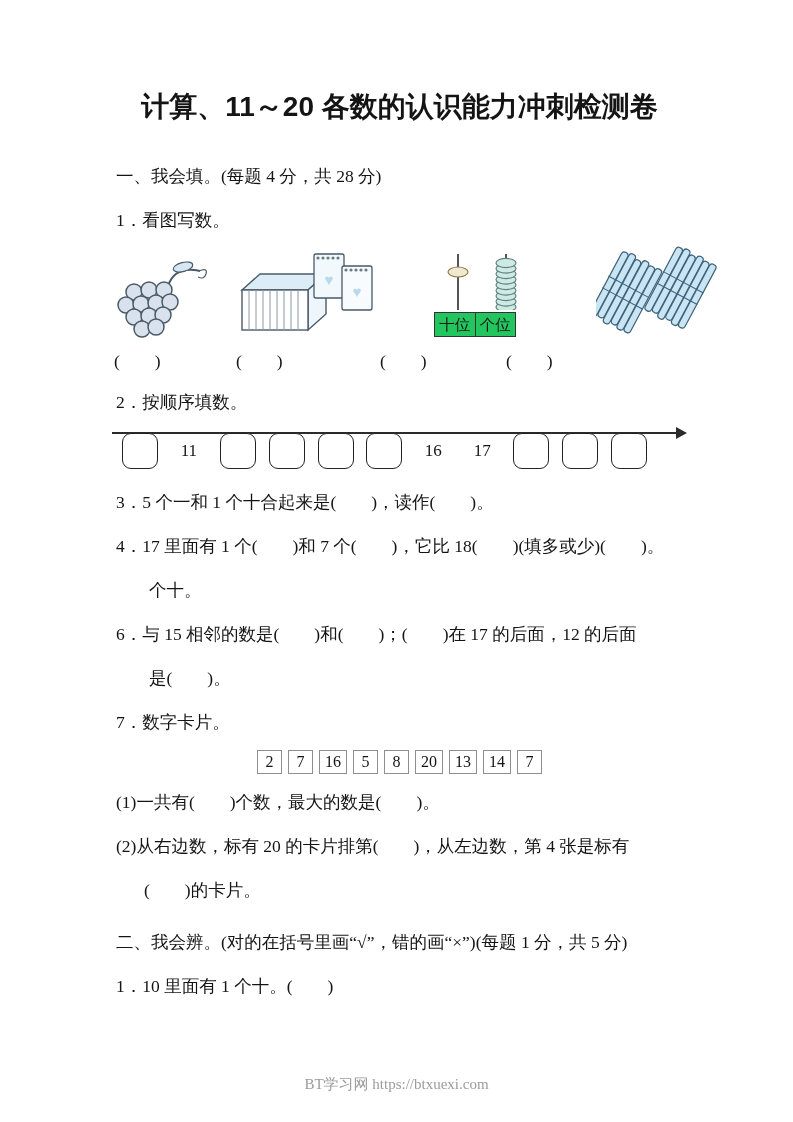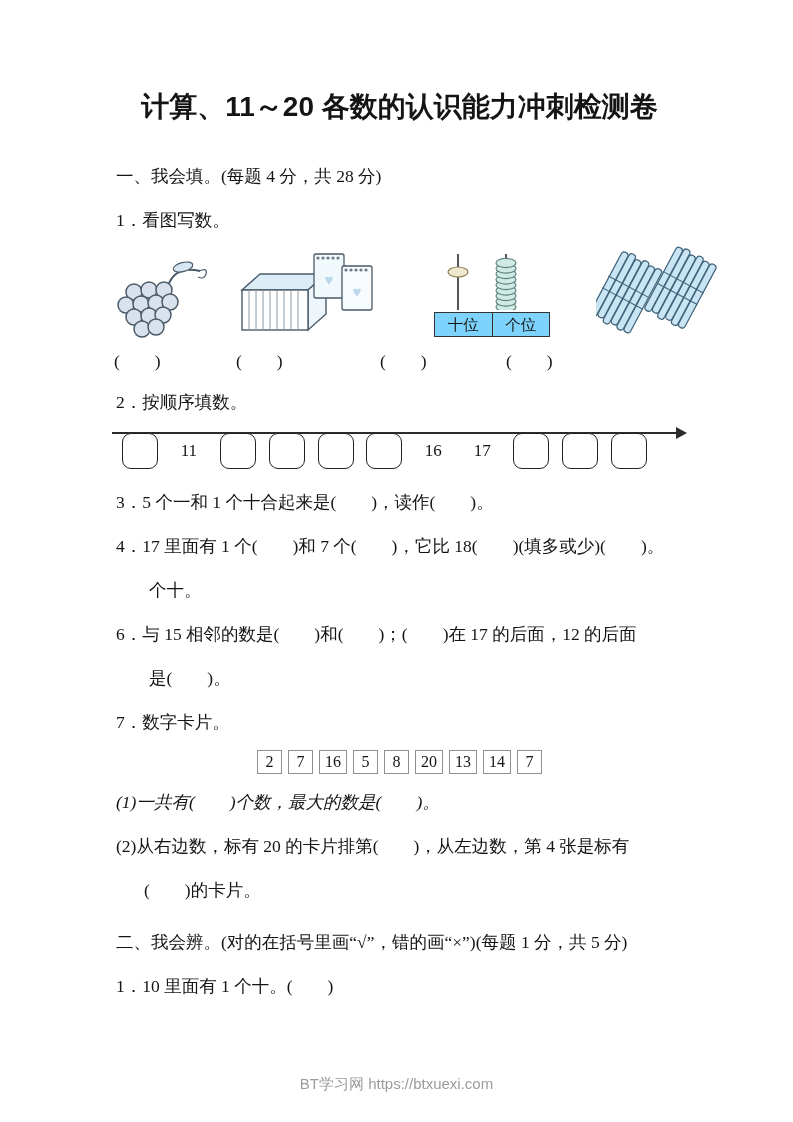--- a/index.html
+++ b/index.html
@@ -25,33 +25,33 @@
     line-height: 30px;
   }
   .q-line {
     font-size: 17.5px;
     line-height: 40px;
     white-space: pre-wrap;
     margin: 4px;
   }
   .indent { padding-left: 33px; }
   .indent-sm { padding-left: 28px; }
-  .mt-sm { margin-top: 6px; font-style: italic; }
+  .mt-sm { margin-top: 6px; }
   .mt-md { margin-top: 12px; }
 
   
   .figure-row { position: relative; height: 102px; margin-top: 2px; }
   .fig { position: absolute; }
   .fig-grapes { left: 0; top: 14px; }
   .fig-books  { left: 126px; top: 4px; }
   .fig-abacus { left: 322px; top: 8px; width: 96px; }
   .fig-sticks { left: 484px; top: 0; }
   .abacus-table {
-    display: flex; width: 116px; box-sizing: border-box;
-    border: 1.5px solid #333; margin-top: -2px; background: #7dd3fc;
+    display: flex; width: 82px; box-sizing: border-box;
+    border: 1.5px solid #333; margin-top: -2px; background: #22c55e;
   }
   .abacus-cell {
     flex: 1; text-align: center;
     font-size: 15.5px; line-height: 23px;
   }
   .abacus-cell + .abacus-cell { border-left: 1.5px solid #333; }
 
   
   .blanks-row { position: relative; height: 32px; font-size: 17.5px; line-height: 26px; }
   .blank { position: absolute; top: 2px; white-space: pre; }
@@ -94,21 +94,21 @@
     border: 1px solid #8f8f8f; background: #fff;
     min-width: 13px; padding: 0 5px; text-align: center;
     font-size: 16px; line-height: 22px; height: 22px;
   }
 
   .footer {
     position: absolute; left: 0; right: 0; bottom: 28px;
     text-align: center;
     color: var(--footer-gray, #9b9b9b);
     font-size: 15px;
-    font-family: Liberation Sans, sans-serif;
+    font-family: Liberation Serif, serif;
   }
 </style>
 </head>
 <body>
 
 <div class="page">
 
   <h1 class="title">计算、11～20 各数的认识能力冲刺检测卷</h1>
 
   <div class="q-line">一、我会填。(每题 4 分，共 28 分)</div>

